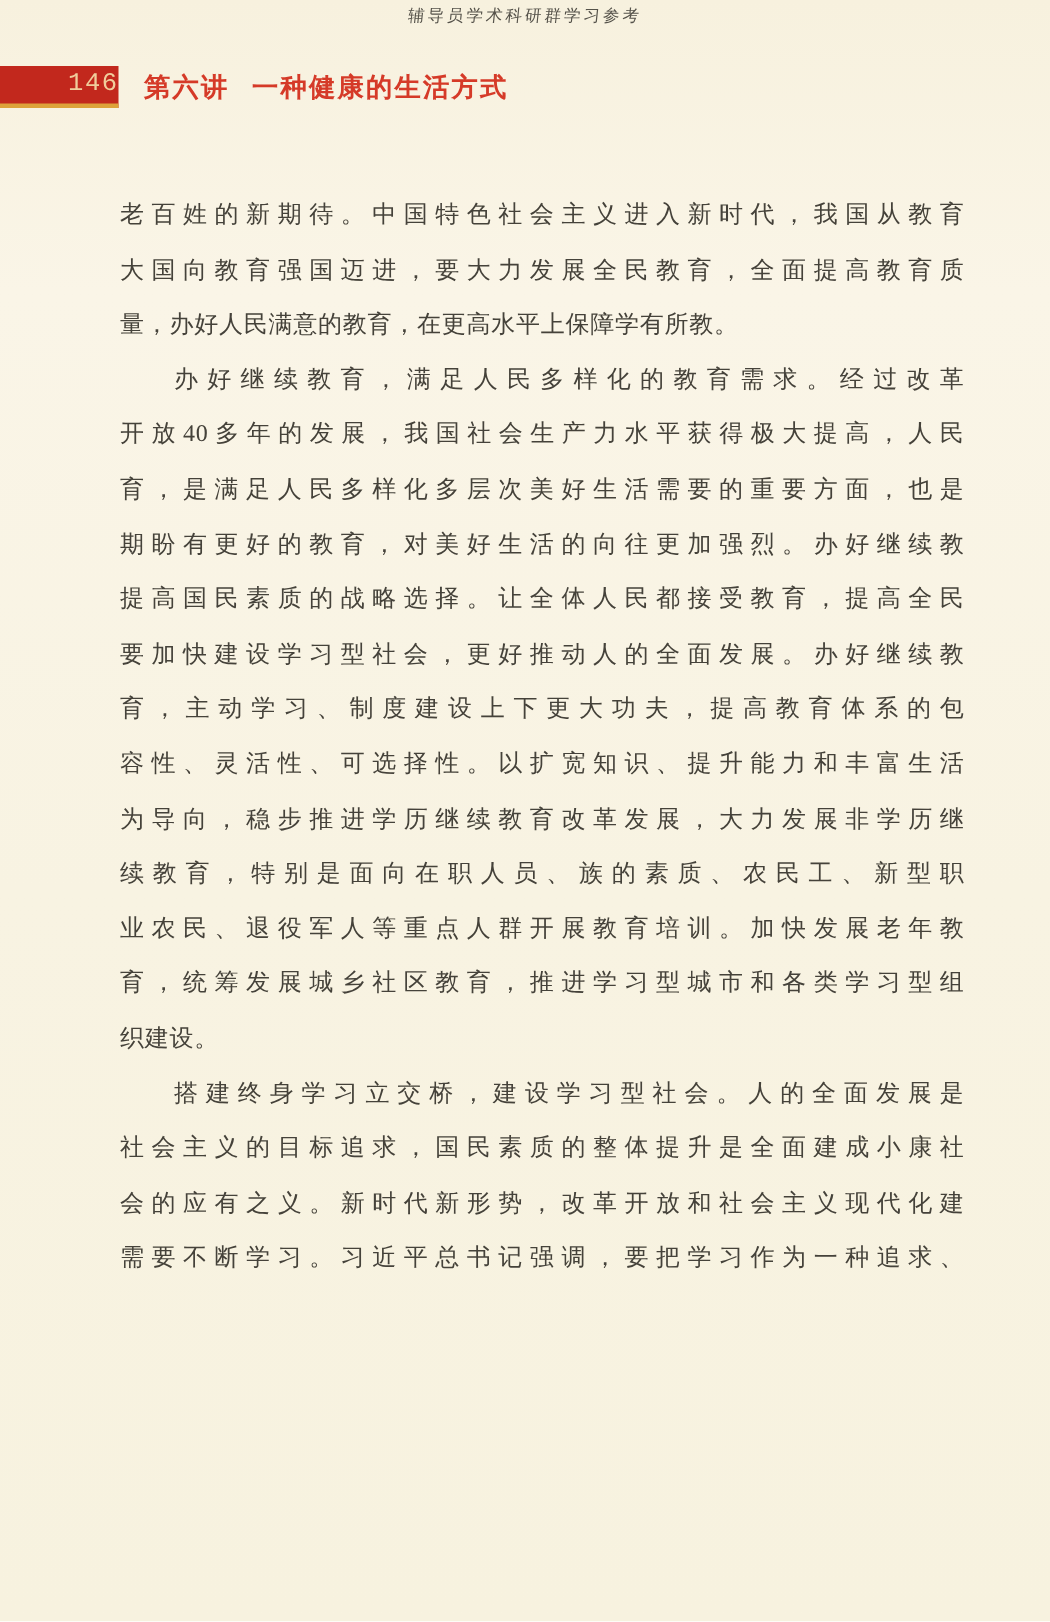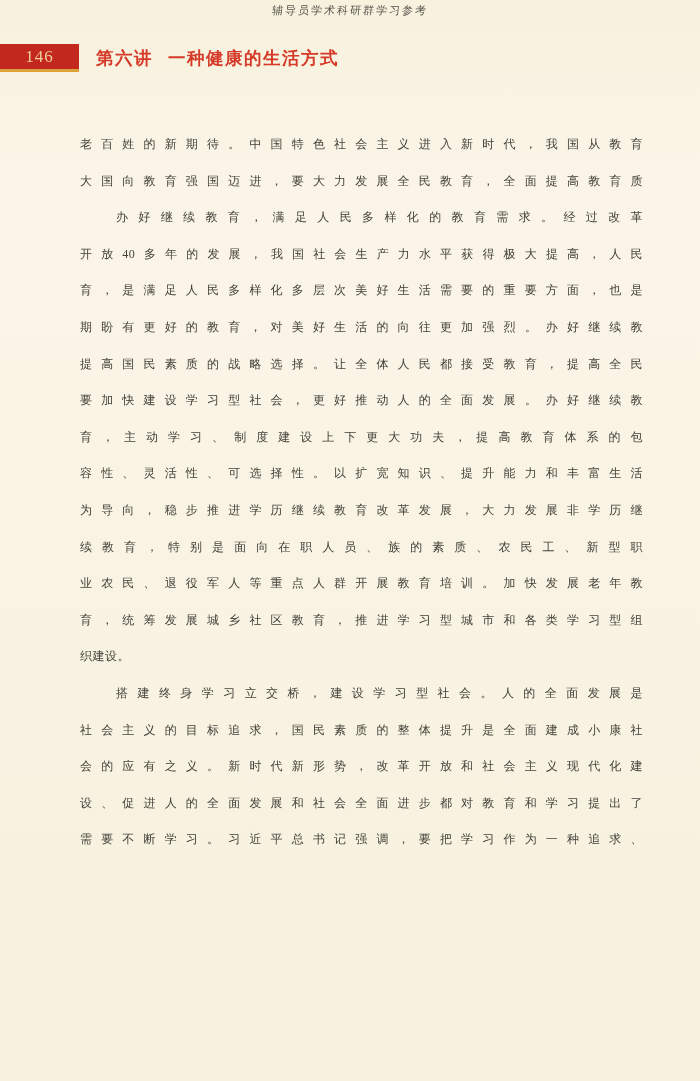--- a/index.html
+++ b/index.html
@@ -30,43 +30,43 @@
     font-family: "Liberation Serif", "DejaVu Serif", serif;
     transform: skewX(-6deg);
   }
   .pagenum-badge {
     position: absolute;
     left: 0; top: 44px;
     width: 79px; height: 25px;
     background: var(--red);
     border-bottom: 3px solid var(--gold);
     color: var(--pagenum);
-    font-family: Liberation Serif, serif;
+    font-family: Liberation Mono, monospace;
     font-size: 17px;
     line-height: 25px;
-    text-align: center;
+    text-align: right;
     letter-spacing: 1px;
   }
   .chapter {
     position: absolute;
     left: 96px; top: 46px;
     color: var(--heading-red);
     font-family: "Liberation Sans", "DejaVu Sans", sans-serif;
     font-weight: bold;
     font-size: 17.5px;
     letter-spacing: 1.5px;
     white-space: nowrap;
   }
   .chapter .gap { display: inline-block; width: 15px; }
   .bodytext {
     position: absolute;
     left: 80px; top: 126px;
     width: 563px;
     color: var(--ink);
-    font-size: 12px;
+    font-size: 16px;
   }
   .line {
     height: 36.6px;
     line-height: 36.6px;
     white-space: nowrap;
     letter-spacing: 0.5px;
   }
   .line.just {
     white-space: normal;
     text-align: justify;
@@ -82,32 +82,32 @@
 
   <div class="pagenum-badge">146</div>
 
   <div class="chapter">
     <span>第六讲</span><span class="gap"></span><span>一种健康的生活方式</span>
   </div>
 
   <div class="bodytext">
       <div class="line just">老百姓的新期待。中国特色社会主义进入新时代，我国从教育</div>
       <div class="line just">大国向教育强国迈进，要大力发展全民教育，全面提高教育质</div>
+      <div class="line">量，办好人民满意的教育，在更高水平上保障学有所教。</div>
       <div class="line just ind">办好继续教育，满足人民多样化的教育需求。经过改革</div>
       <div class="line just">开放40多年的发展，我国社会生产力水平获得极大提高，人民</div>
       <div class="line just">育，是满足人民多样化多层次美好生活需要的重要方面，也是</div>
       <div class="line just">期盼有更好的教育，对美好生活的向往更加强烈。办好继续教</div>
       <div class="line just">提高国民素质的战略选择。让全体人民都接受教育，提高全民</div>
       <div class="line just">要加快建设学习型社会，更好推动人的全面发展。办好继续教</div>
       <div class="line just">育，主动学习、制度建设上下更大功夫，提高教育体系的包</div>
       <div class="line just">容性、灵活性、可选择性。以扩宽知识、提升能力和丰富生活</div>
       <div class="line just">为导向，稳步推进学历继续教育改革发展，大力发展非学历继</div>
       <div class="line just">续教育，特别是面向在职人员、族的素质、农民工、新型职</div>
       <div class="line just">业农民、退役军人等重点人群开展教育培训。加快发展老年教</div>
       <div class="line just">育，统筹发展城乡社区教育，推进学习型城市和各类学习型组</div>
       <div class="line">织建设。</div>
       <div class="line just ind">搭建终身学习立交桥，建设学习型社会。人的全面发展是</div>
       <div class="line just">社会主义的目标追求，国民素质的整体提升是全面建成小康社</div>
       <div class="line just">会的应有之义。新时代新形势，改革开放和社会主义现代化建</div>
-      <div class="line just">设、促进人的全面发展和社会全面进步都对教育和学习提出了</div>
       <div class="line just">需要不断学习。习近平总书记强调，要把学习作为一种追求、</div>
     </div>
 </div>
 
 </body></html>

